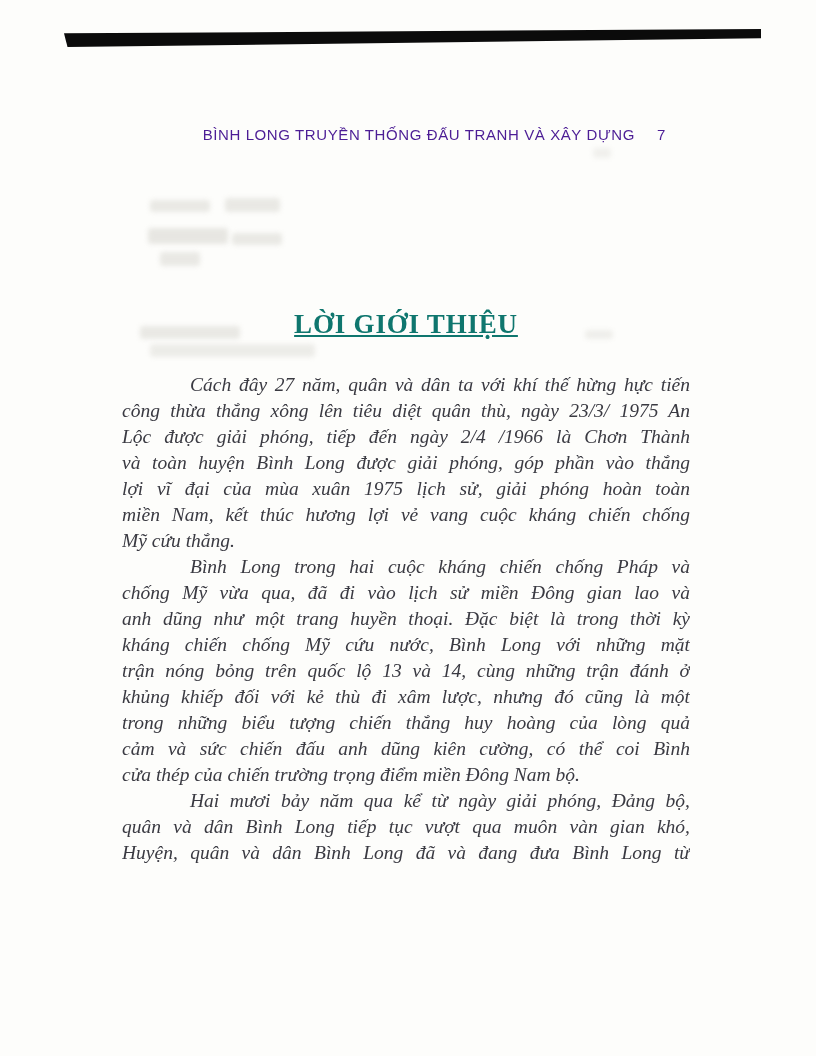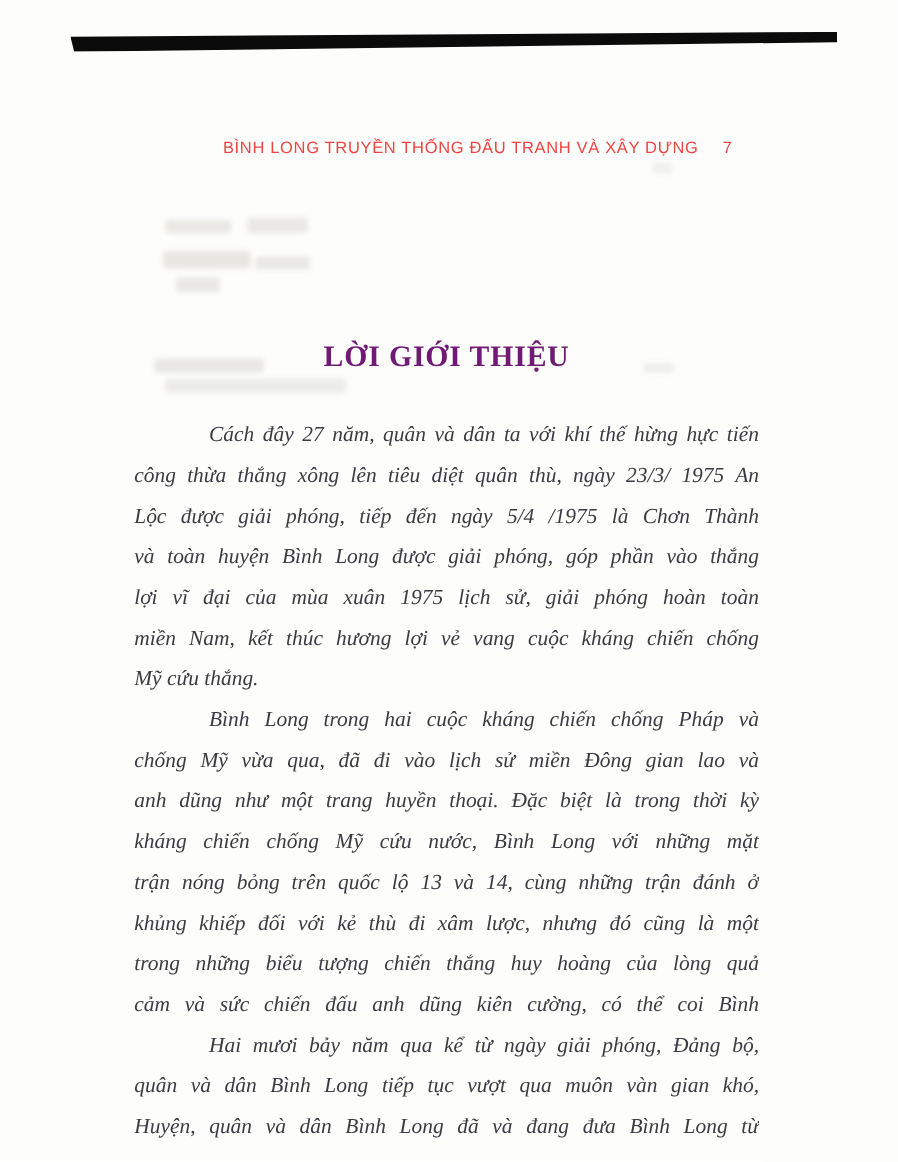--- a/index.html
+++ b/index.html
@@ -22,50 +22,50 @@
     background: #0b0b0b;
     clip-path: polygon(0 24%, 100% 0%, 100% 52%, 0.5% 100%);
   }
   
   .running-header {
     position: absolute;
     left: 150px; top: 126px; width: 568px;
     display: flex; justify-content: center; align-items: baseline;
     font-family: "Liberation Sans", sans-serif;
     font-size: 15px; letter-spacing: 0.6px;
-    color: #ef4444;
+    color: #4c1d95;
     white-space: nowrap;
   }
   .running-header .pageno { margin-left: 22px; letter-spacing: 0; }
   
   .section-title {
     position: absolute;
     left: 122px; top: 291px; width: 568px;
     text-align: center;
     font-size: 27px; font-weight: bold;
     letter-spacing: 0.8px;
-    color: #701a75;
+    color: #0f766e;
     white-space: nowrap;
+    text-decoration: underline;
   }
   
   .body-col {
     position: absolute;
     left: 122px; top: 372px; width: 568px;
     color: #3a3a42;
     font-style: italic;
     font-size: 19.5px;
     line-height: 26px;
   }
   .para { margin: 0; }
   .line {
     height: 26px;
     overflow: hidden;
     text-align: justify;
     text-align-last: justify;
-    margin-top: 11px;
   }
   .line.indent { padding-left: 68px; }
   .line.endpara { text-align-last: left; }
   
   .smudge {
     position: absolute;
     background: #d9d8d2;
     filter: blur(2.5px);
     opacity: 0.55;
     border-radius: 3px;
@@ -102,36 +102,37 @@
     <span class="pageno">7</span>
   </div>
 
   <h1 class="section-title">LỜI GIỚI THIỆU</h1>
 
   <div class="body-col">
 
     <div class="para">
       <div class="line indent">Cách đây 27 năm, quân và dân ta với khí thế hừng hực tiến</div>
       <div class="line">công thừa thắng xông lên tiêu diệt quân thù, ngày 23/3/ 1975 An</div>
-      <div class="line">Lộc được giải phóng, tiếp đến ngày 5/4 /1975 là Chơn Thành</div>
+      <div class="line">Lộc được giải phóng, tiếp đến ngày 2/4 /1966 là Chơn Thành</div>
       <div class="line">và toàn huyện Bình Long được giải phóng, góp phần vào thắng</div>
       <div class="line">lợi vĩ đại của mùa xuân 1975 lịch sử, giải phóng hoàn toàn</div>
       <div class="line">miền Nam, kết thúc hương lợi vẻ vang cuộc kháng chiến chống</div>
       <div class="line endpara">Mỹ cứu thắng.</div>
     </div>
 
     <div class="para">
       <div class="line indent">Bình Long trong hai cuộc kháng chiến chống Pháp và</div>
       <div class="line">chống Mỹ vừa qua, đã đi vào lịch sử miền Đông gian lao và</div>
       <div class="line">anh dũng như một trang huyền thoại. Đặc biệt là trong thời kỳ</div>
       <div class="line">kháng chiến chống Mỹ cứu nước, Bình Long với những mặt</div>
       <div class="line">trận nóng bỏng trên quốc lộ 13 và 14, cùng những trận đánh ở</div>
       <div class="line">khủng khiếp đối với kẻ thù đi xâm lược, nhưng đó cũng là một</div>
       <div class="line">trong những biểu tượng chiến thắng huy hoàng của lòng quả</div>
       <div class="line">cảm và sức chiến đấu anh dũng kiên cường, có thể coi Bình</div>
+      <div class="line endpara">cửa thép của chiến trường trọng điểm miền Đông Nam bộ.</div>
     </div>
 
     <div class="para">
       <div class="line indent">Hai mươi bảy năm qua kể từ ngày giải phóng, Đảng bộ,</div>
       <div class="line">quân và dân Bình Long tiếp tục vượt qua muôn vàn gian khó,</div>
       <div class="line">Huyện, quân và dân Bình Long đã và đang đưa Bình Long từ</div>
     </div>
 
   </div>
 </div>

